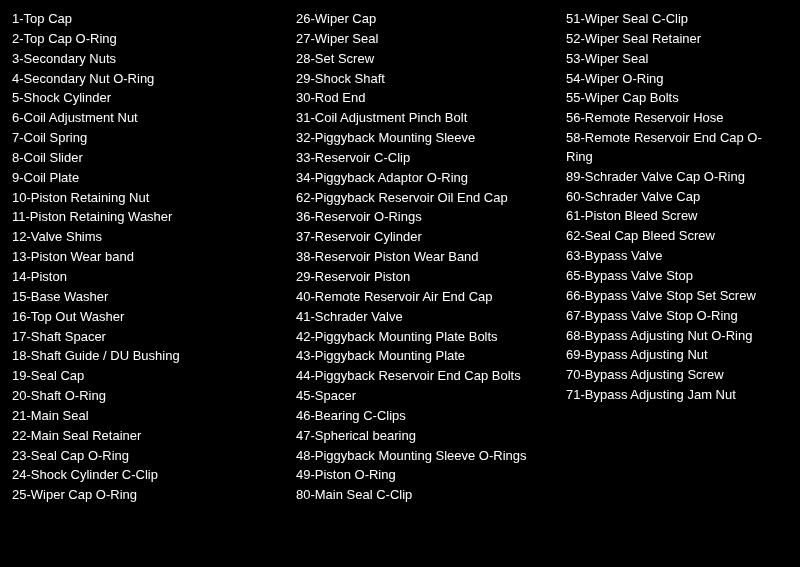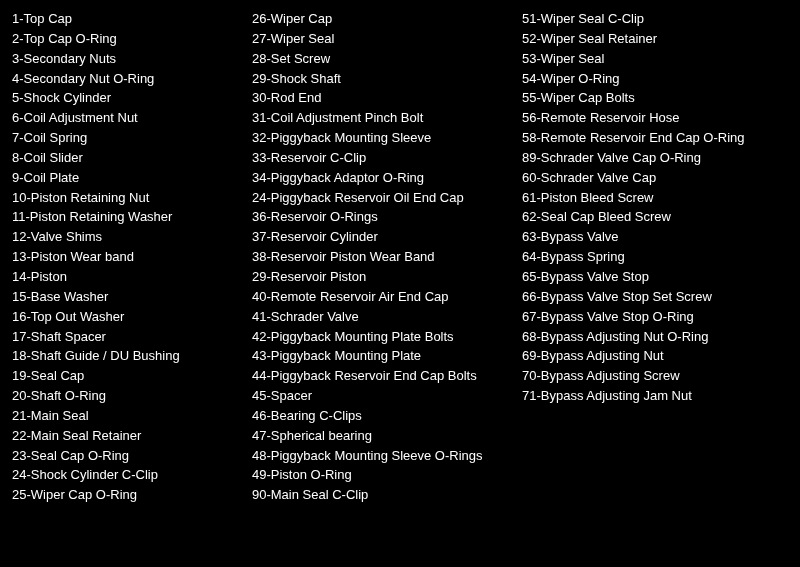--- a/index.html
+++ b/index.html
@@ -16,21 +16,21 @@
       display: flex;
       gap: 0;
       width: 100%;
     }
     .col {
       display: flex;
       flex-direction: column;
       gap: 1px;
     }
     .col-1 { width: 240px; }
-    .col-2 { width: 270px; }
+    .col-2 { width: 270px; margin-left: 44px; }
     .col-3 { flex: 1; }
     .item {
       line-height: 1.45;
       white-space: pre-wrap;
     }
   </style>
 </head>
 <body>
 
 <div class="columns-wrapper">
@@ -64,51 +64,50 @@
   <div class="col col-2" id="col2-container">
       <div class="item">26-Wiper Cap</div>
       <div class="item">27-Wiper Seal</div>
       <div class="item">28-Set Screw</div>
       <div class="item">29-Shock Shaft</div>
       <div class="item">30-Rod End</div>
       <div class="item">31-Coil Adjustment Pinch Bolt</div>
       <div class="item">32-Piggyback Mounting Sleeve</div>
       <div class="item">33-Reservoir C-Clip</div>
       <div class="item">34-Piggyback Adaptor O-Ring</div>
-      <div class="item">24-Piggyback Reservoir Oil End Cap</div>
+      <div class="item">62-Piggyback Reservoir Oil End Cap</div>
       <div class="item">36-Reservoir O-Rings</div>
       <div class="item">37-Reservoir Cylinder</div>
       <div class="item">38-Reservoir Piston Wear Band</div>
       <div class="item">29-Reservoir Piston</div>
       <div class="item">40-Remote Reservoir Air End Cap</div>
       <div class="item">41-Schrader Valve</div>
       <div class="item">42-Piggyback Mounting Plate Bolts</div>
       <div class="item">43-Piggyback Mounting Plate</div>
       <div class="item">44-Piggyback Reservoir End Cap Bolts</div>
       <div class="item">45-Spacer</div>
       <div class="item">46-Bearing C-Clips</div>
       <div class="item">47-Spherical bearing</div>
       <div class="item">48-Piggyback Mounting Sleeve O-Rings</div>
       <div class="item">49-Piston O-Ring</div>
-      <div class="item">90-Main Seal C-Clip</div>
+      <div class="item">80-Main Seal C-Clip</div>
     </div>
   <div class="col col-3" id="col3-container">
       <div class="item">51-Wiper Seal C-Clip</div>
       <div class="item">52-Wiper Seal Retainer</div>
       <div class="item">53-Wiper Seal</div>
       <div class="item">54-Wiper O-Ring</div>
       <div class="item">55-Wiper Cap Bolts</div>
       <div class="item">56-Remote Reservoir Hose</div>
       <div class="item">58-Remote Reservoir End Cap O-Ring</div>
       <div class="item">89-Schrader Valve Cap O-Ring</div>
       <div class="item">60-Schrader Valve Cap</div>
       <div class="item">61-Piston Bleed Screw</div>
       <div class="item">62-Seal Cap Bleed Screw</div>
       <div class="item">63-Bypass Valve</div>
-      <div class="item">64-Bypass Spring</div>
       <div class="item">65-Bypass Valve Stop</div>
       <div class="item">66-Bypass Valve Stop Set Screw</div>
       <div class="item">67-Bypass Valve Stop O-Ring</div>
       <div class="item">68-Bypass Adjusting Nut O-Ring</div>
       <div class="item">69-Bypass Adjusting Nut</div>
       <div class="item">70-Bypass Adjusting Screw</div>
       <div class="item">71-Bypass Adjusting Jam Nut</div>
     </div>
 </div>
 

